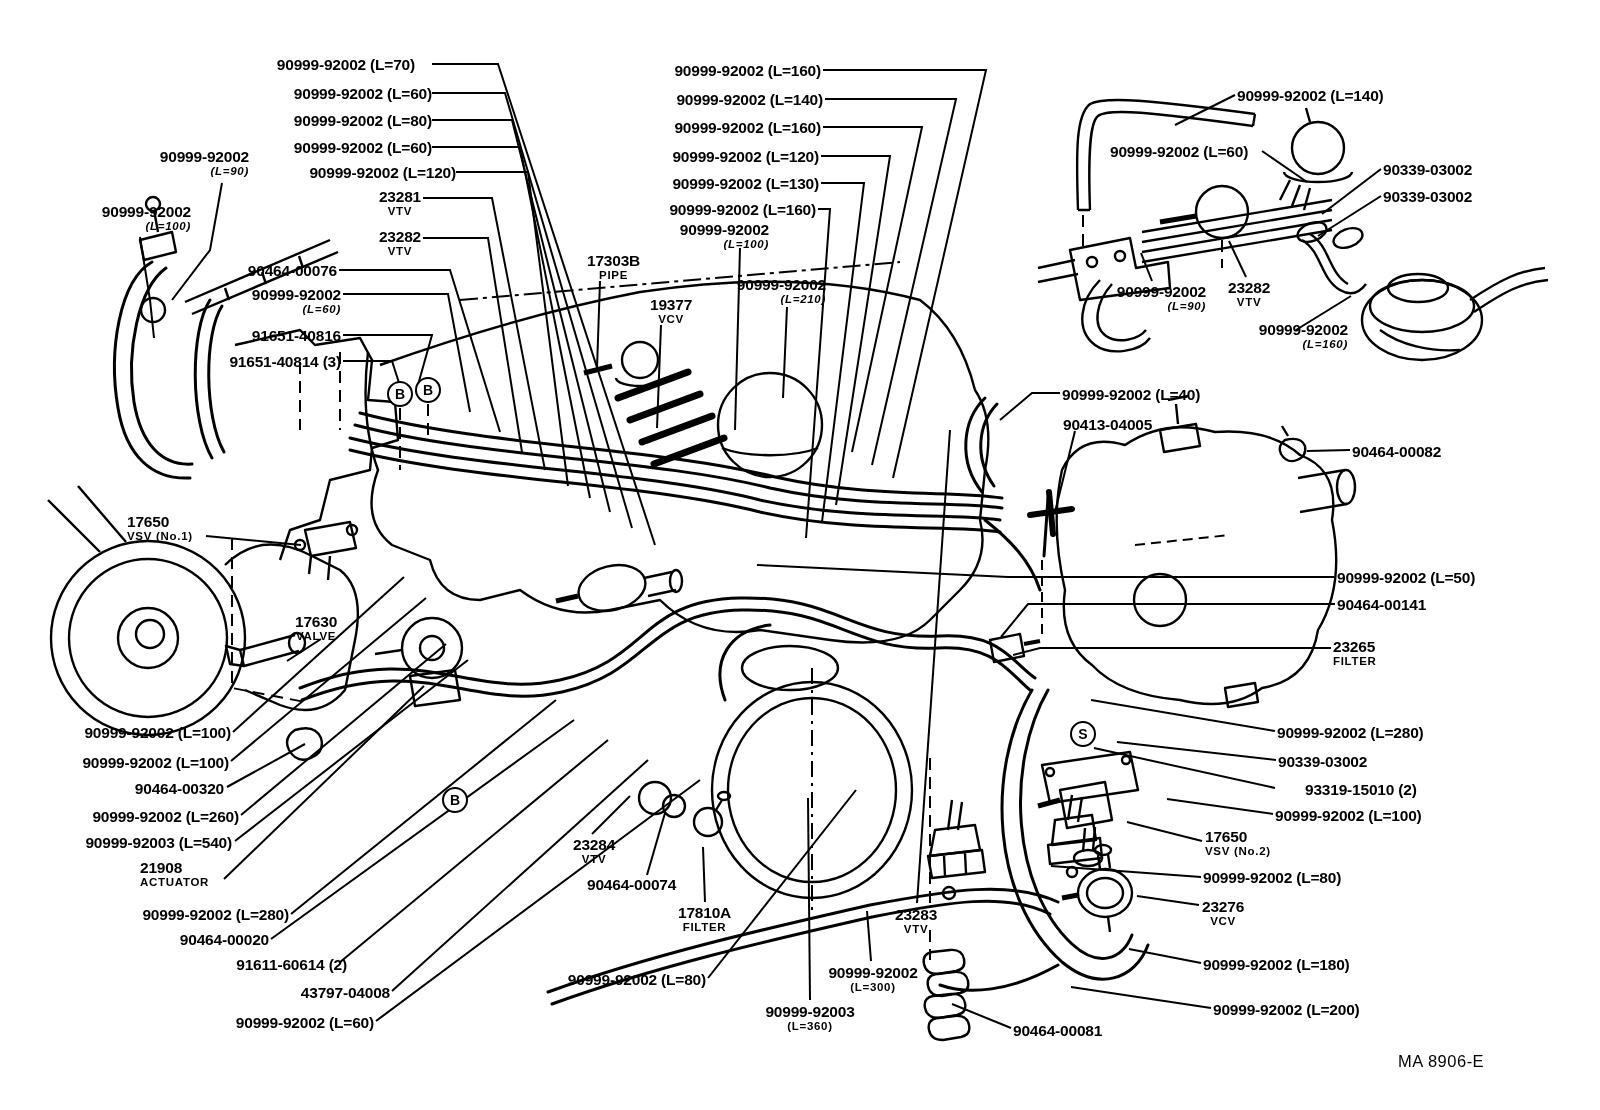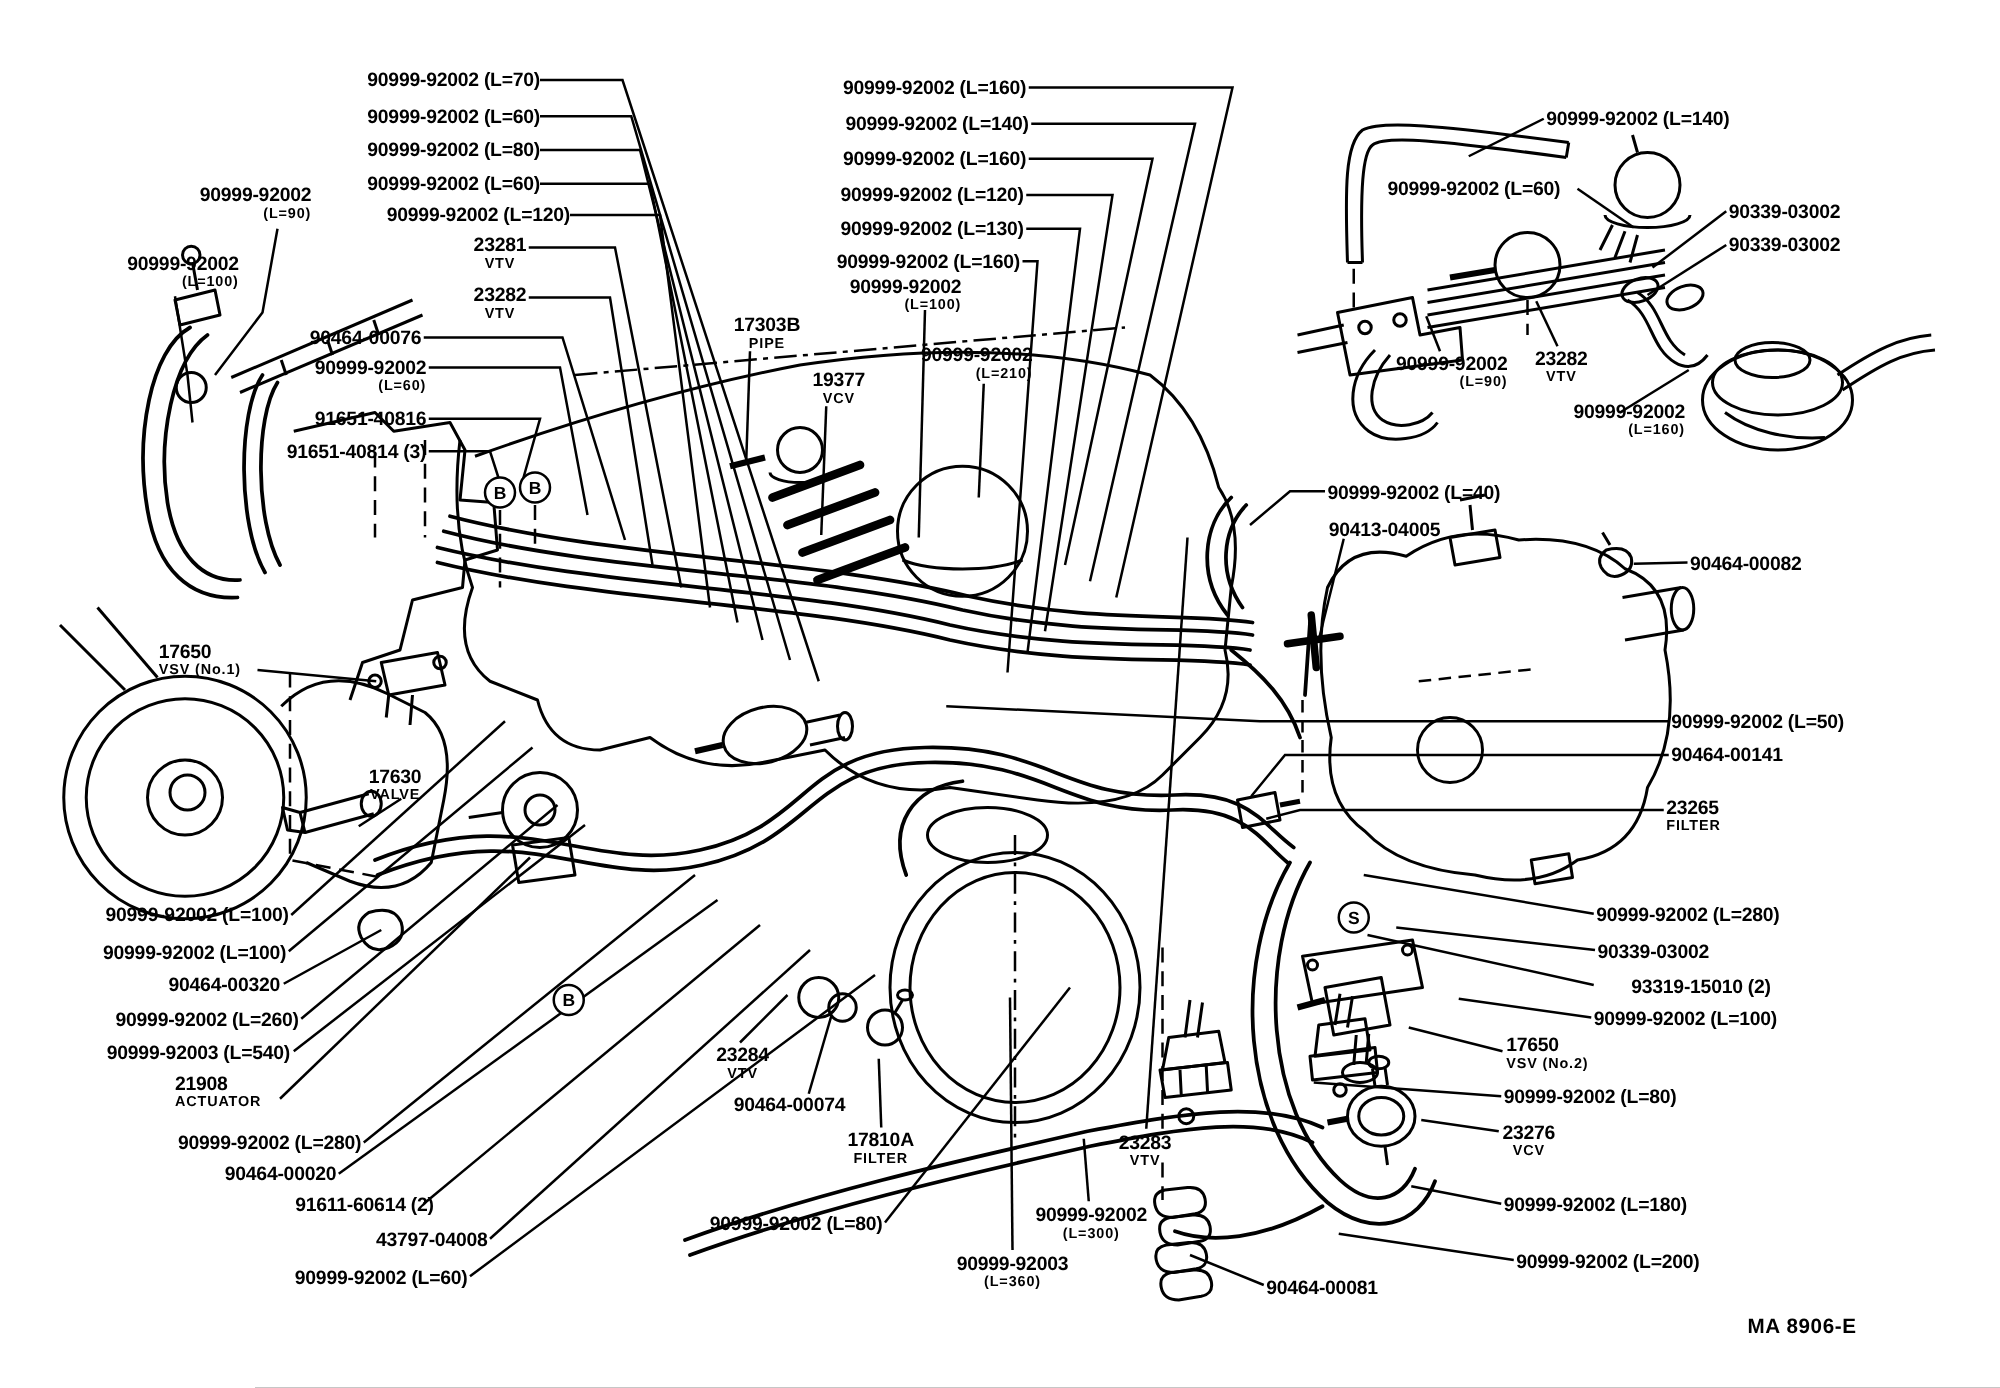--- a/index.html
+++ b/index.html
@@ -7,25 +7,25 @@
          font-family:"Liberation Sans", sans-serif;color:#000;}
   svg.art{position:absolute;left:0;top:0;z-index:2;}
   .atm-box{position:absolute;left:1035px;top:48px;width:552px;height:322px;border:3px solid #000;z-index:1;}
   .atm-title{position:absolute;left:12px;top:8px;font-weight:bold;font-size:20px;letter-spacing:1px;}
   .lbl{position:absolute;z-index:3;font-weight:bold;font-size:15.5px;line-height:1.1;
        white-space:nowrap;letter-spacing:-0.2px;}
   .r{transform:translateX(-100%);text-align:right;}
   .c{transform:translateX(-50%);text-align:center;}
   .lbl .sub{display:block;font-size:11.5px;letter-spacing:0.7px;}
   .subl{text-align:center;}
-  .subr{text-align:right;}
+  .subr{text-align:right;font-style:italic;}
   .marker{position:absolute;z-index:3;width:22px;height:22px;border:2.6px solid #000;border-radius:50%;
           background:#fff;display:flex;align-items:center;justify-content:center;
           font-weight:bold;font-size:14px;}
-  .footer-code{position:absolute;left:1398px;top:1052px;z-index:3;font-weight:bold;font-size:16.5px;letter-spacing:0.5px;}
+  .footer-code{position:absolute;left:1398px;top:1052px;z-index:3;font-weight:normal;font-size:16.5px;letter-spacing:0.5px;}
 </style>
 </head>
 <body>
 
 <div class="stage">
 
 
   <svg class="art" width="1600" height="1110" viewBox="0 0 1600 1110">
 
     <g stroke="#000" stroke-width="2" fill="none">
@@ -329,21 +329,21 @@
   <div class="marker" style="left:415px;top:377px">
       <span>B</span>
     </div>
   <div class="marker" style="left:442px;top:787px">
       <span>B</span>
     </div>
   <div class="marker" style="left:1070px;top:721px">
       <span>S</span>
     </div>
 
-  <div class="lbl r" style="left:432px;top:56px"><span>90999-92002 (L=70)</span></div>
+  <div class="lbl r" style="left:415px;top:56px"><span>90999-92002 (L=70)</span></div>
   <div class="lbl r" style="left:432px;top:85px"><span>90999-92002 (L=60)</span></div>
   <div class="lbl r" style="left:432px;top:112px"><span>90999-92002 (L=80)</span></div>
   <div class="lbl r" style="left:432px;top:139px"><span>90999-92002 (L=60)</span></div>
   <div class="lbl r" style="left:456px;top:164px"><span>90999-92002 (L=120)</span></div>
   <div class="lbl r subl" style="left:421px;top:188px"><span>23281</span><span class="sub subl">VTV</span></div>
   <div class="lbl r subl" style="left:421px;top:228px"><span>23282</span><span class="sub subl">VTV</span></div>
   <div class="lbl r" style="left:337px;top:262px"><span>90464-00076</span></div>
   <div class="lbl r" style="left:341px;top:286px"><span>90999-92002</span><span class="sub subr">(L=60)</span></div>
   <div class="lbl r" style="left:341px;top:327px"><span>91651-40816</span></div>
   <div class="lbl r" style="left:341px;top:353px"><span>91651-40814 (3)</span></div>

